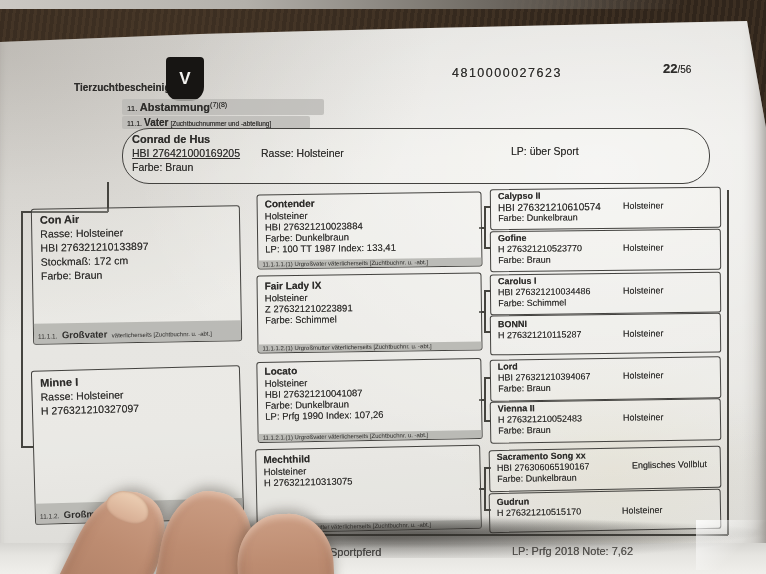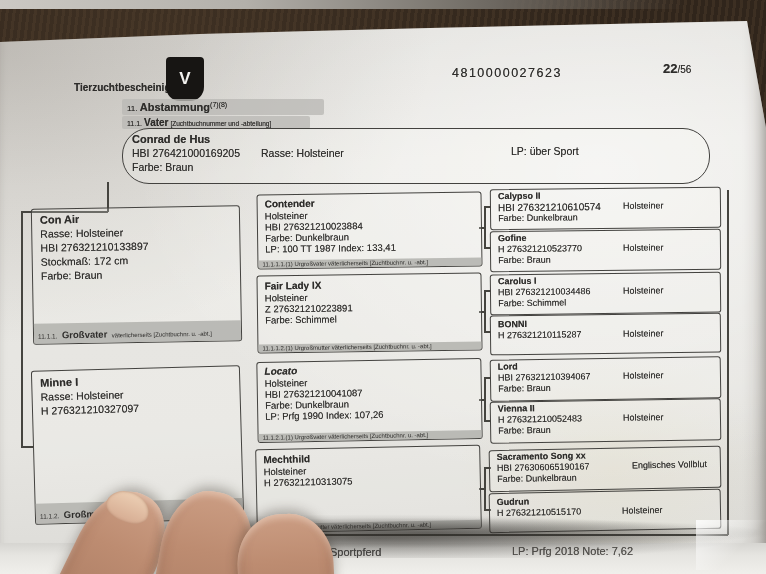--- a/index.html
+++ b/index.html
@@ -73,21 +73,21 @@
   </div>
   <div class="bar" style="left:122px;top:116px;width:188px;height:13px;"></div>
   <div class="t" style="left:127px;top:117px;font-size:7px;">
     <span>11.1.</span>
     <span class="bold" style="font-size:10px;">Vater</span>
     <span style="font-size:6.5px;">[Zuchtbuchnummer und -abteilung]</span>
   </div>
 
   <div class="box" style="left:122px;top:128px;width:586px;height:54px;border-radius:27px;">
     <div class="t bold" style="left:9px;top:4px;font-size:11px;">Conrad de Hus</div>
-    <div class="t" style="left:9px;top:18px;font-size:10.5px;">HBI 276421000169205</div>
+    <div class="t" style="left:9px;top:18px;font-size:10.5px;text-decoration:underline;">HBI 276421000169205</div>
     <div class="t" style="left:138px;top:18px;font-size:10.5px;">Rasse: Holsteiner</div>
     <div class="t" style="left:388px;top:16px;font-size:10.5px;">LP: über Sport</div>
     <div class="t" style="left:9px;top:32px;font-size:10.5px;">Farbe: Braun</div>
   </div>
 
   <div class="ln" style="left:107px;top:182px;width:1.6px;height:30px;"></div>
   <div class="ln" style="left:21px;top:211px;width:87px;height:1.6px;"></div>
   <div class="ln" style="left:21px;top:211px;width:1.6px;height:236px;"></div>
   <div class="ln" style="left:21px;top:446px;width:12px;height:1.6px;"></div>
 
@@ -146,21 +146,21 @@
 
   <div class="box" style="left:257px;top:274px;width:223px;height:76px;transform:rotate(-0.8deg);">
     <div class="t bold" style="left:7px;top:4px;font-size:10px;">Fair Lady IX</div>
     <div class="t" style="left:7px;top:16px;font-size:9.5px;">Holsteiner</div>
     <div class="t" style="left:7px;top:27px;font-size:9.5px;">Z 276321210223891</div>
     <div class="t" style="left:7px;top:38px;font-size:9.5px;">Farbe: Schimmel</div>
     <div class="boxfoot" style="font-size:6px;">11.1.1.2.(1) Urgroßmutter väterlicherseits [Zuchtbuchnr. u. -abt.]</div>
   </div>
 
   <div class="box" style="left:257px;top:360px;width:223px;height:79px;transform:rotate(-1deg);">
-    <div class="t bold" style="left:7px;top:3px;font-size:10px;font-style:italic;">Locato</div>
+    <div class="t bold" style="left:7px;top:3px;font-size:10px;">Locato</div>
     <div class="t" style="left:7px;top:15px;font-size:9.5px;">Holsteiner</div>
     <div class="t" style="left:7px;top:26px;font-size:9.5px;">HBI 276321210041087</div>
     <div class="t" style="left:7px;top:37px;font-size:9.5px;">Farbe: Dunkelbraun</div>
     <div class="t" style="left:7px;top:48px;font-size:9.5px;">LP: Prfg 1990 Index: 107,26</div>
     <div class="boxfoot" style="font-size:6px;">11.1.2.1.(1) Urgroßvater väterlicherseits [Zuchtbuchnr. u. -abt.]</div>
   </div>
 
   <div class="box" style="left:256px;top:447px;width:223px;height:82px;transform:rotate(-1.2deg);">
     <div class="t bold" style="left:7px;top:4px;font-size:10px;">Mechthild</div>
     <div class="t" style="left:7px;top:16px;font-size:9.5px;">Holsteiner</div>

